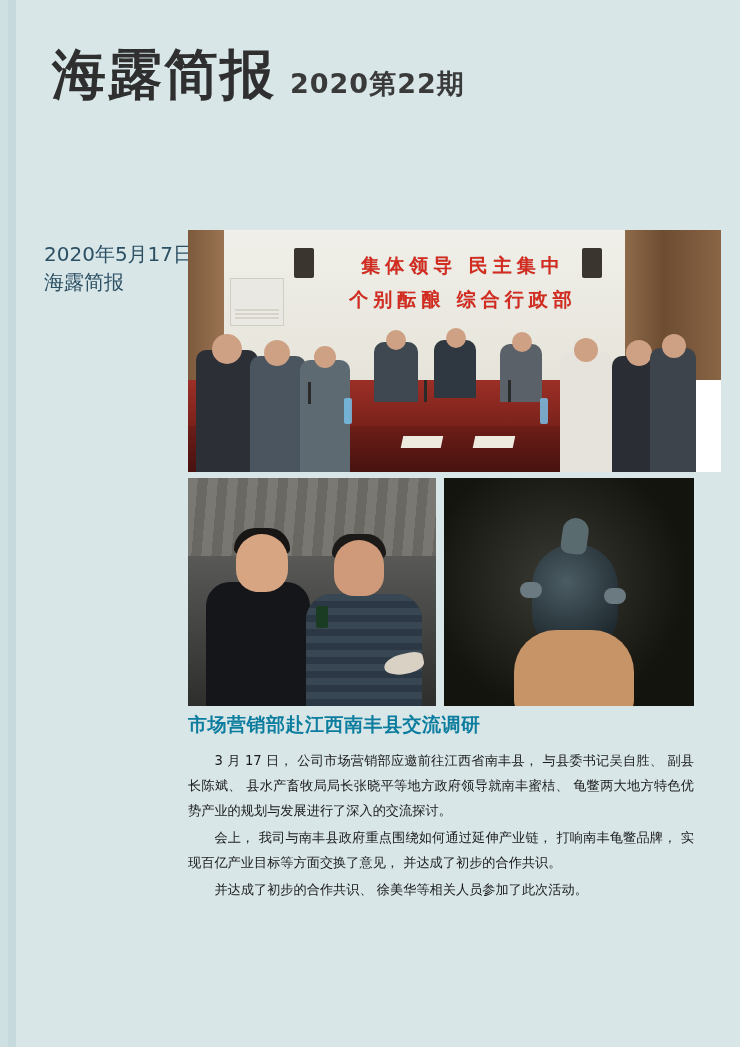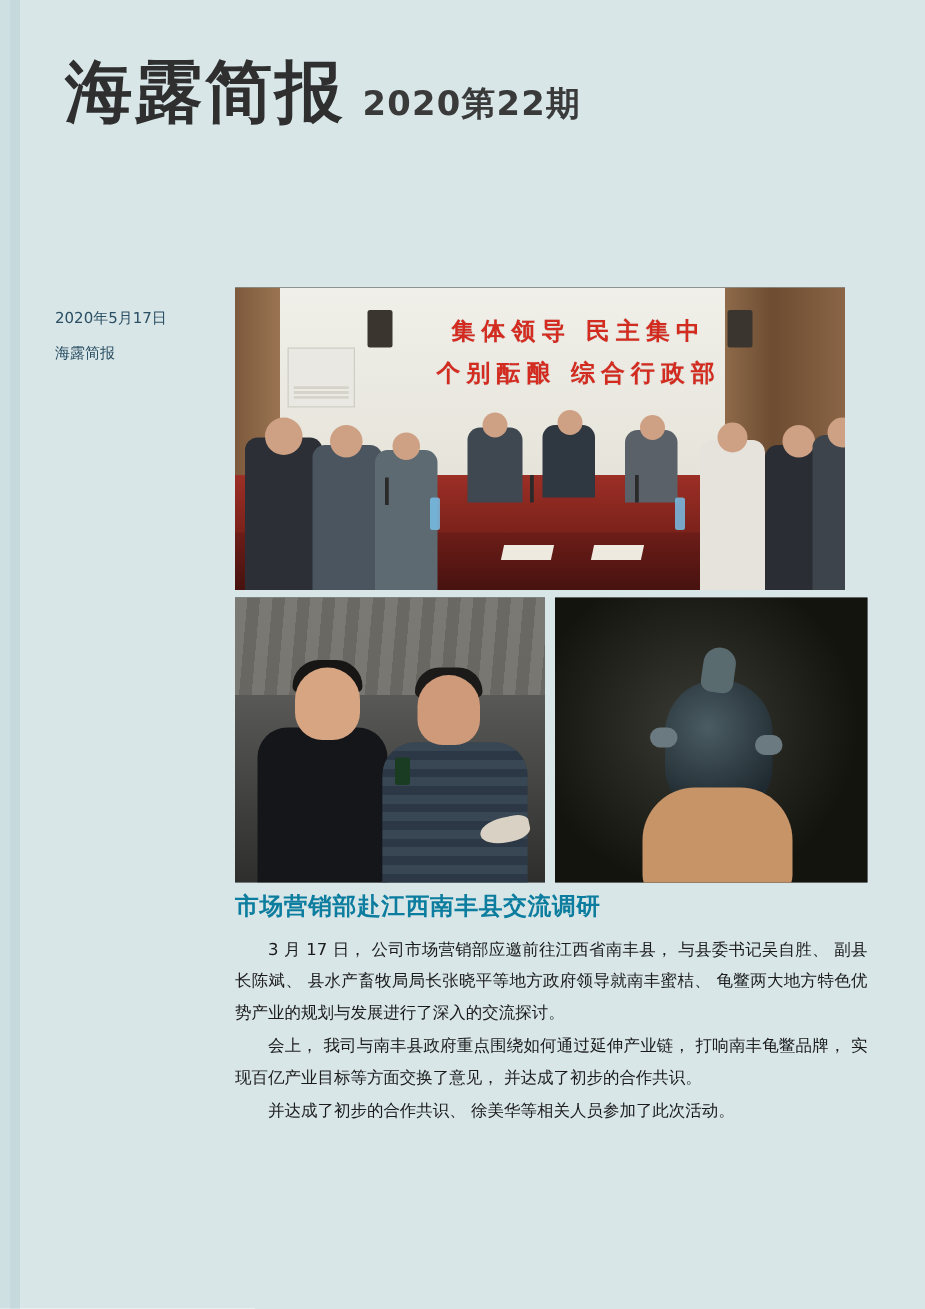--- a/index.html
+++ b/index.html
@@ -59,35 +59,35 @@
     letter-spacing: 1px;
   }
   
   .meta {
     position: absolute;
     left: 44px;
     top: 240px;
     width: 140px;
     color: #2b4f63;
     font-family: "DejaVu Sans", "Liberation Sans", sans-serif;
-    font-size: 12px;
+    font-size: 20px;
     line-height: 28px;
   }
   .meta div {
     white-space: nowrap;
   }
   
   .photo-main {
     position: absolute;
     left: 188px;
     top: 230px;
-    width: 488px;
+    width: 533px;
     height: 242px;
     overflow: hidden;
-    background: #000000;
+    background: #ffffff;
   }
   .photo-left {
     position: absolute;
     left: 188px;
     top: 478px;
     width: 248px;
     height: 228px;
     overflow: hidden;
     background: #3b3b3b;
   }

